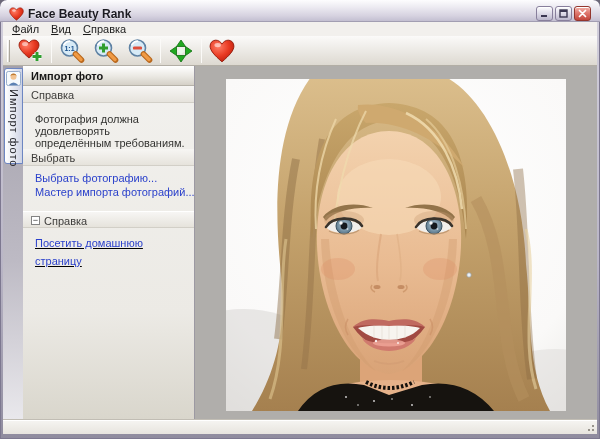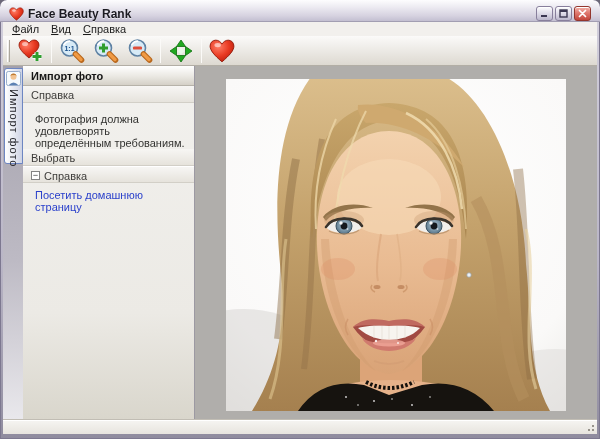--- a/index.html
+++ b/index.html
@@ -60,21 +60,21 @@
     display:flex;align-items:center;}
   .collapse-box{width:9px;height:9px;border:1px solid #838383;background:#fff;
     font-size:9px;line-height:7px;text-align:center;color:#333;margin-right:4px;flex:none;}
   .help-body{padding:10px 6px 0 12px;color:#333331;line-height:12px;}
   .help-body p{margin:0;width:152px;}
   .link{color:#2b41cb;cursor:pointer;}
   .help-link{display:block;margin:14px 0 16px 12px;text-decoration:underline;}
   .import-links{padding:5px 6px 12px 12px;line-height:14px;}
   .import-links .link{display:block;white-space:nowrap;}
   .internet-sec{border-top:1px solid #fff;}
-  .internet-links{padding:6px 6px 0 12px;line-height:12px;}
+  .internet-links{padding:6px 6px 0 12px;line-height:18px;text-decoration:underline;}
   
   .canvas{flex:1;background:#b0aeab;position:relative;overflow:hidden;}
   .photo{position:absolute;left:50%;top:13px;width:340px;height:332px;margin-left:-170px;
     background:#fff;}
   .photo svg{display:block;}
   
   .statusbar{height:15px;background:linear-gradient(180deg,#f6f5f2 0%,#e7e4de 100%);
     border-top:1px solid #c1bdb4;position:relative;box-shadow:inset 0 1px 0 #fff;}
   .grip{position:absolute;right:1px;bottom:1px;width:12px;height:12px;
     background-image:radial-gradient(circle at 1px 1px,#96928a 1px,transparent 1.2px);
@@ -225,20 +225,24 @@
 
         <div class="sec-header">
           <span>Справка</span>
         </div>
         <div class="help-body">
           <p>Фотография должна удовлетворять определённым требованиям.</p>
         </div>
 
         <div class="sec-header">
           <span>Выбрать</span>
+        </div>
+        <div class="import-links">
+          <a class="link">Выбрать фотографию...</a>
+          <a class="link">Мастер импорта фотографий...</a>
         </div>
 
         <div class="sec-header internet-sec">
           <span class="collapse-box">−</span>
           <span>Справка</span>
         </div>
         <div class="internet-links">
           <a class="link">Посетить домашнюю страницу</a>
         </div>
       </div>

